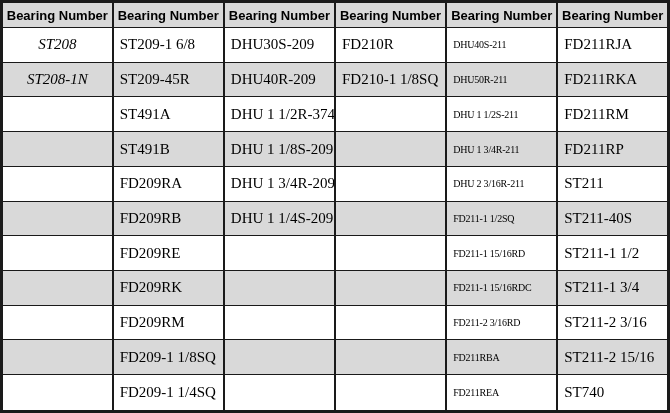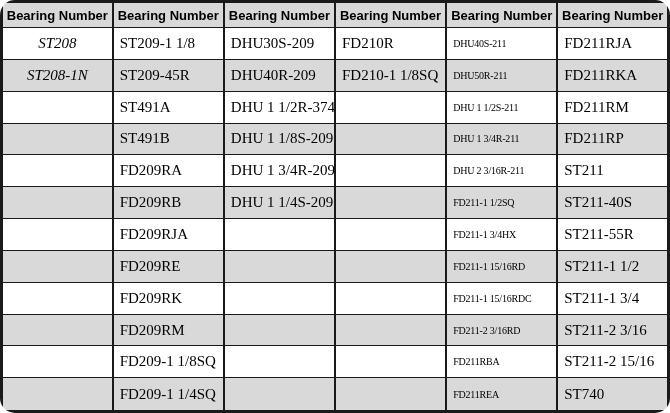--- a/index.html
+++ b/index.html
@@ -11,21 +11,20 @@
     --border: #1a1a1a;
     --shaded: #d9d9d9;
     --plain: #ffffff;
     --text: #000000;
   }
   .page {
     width: 670px;
     height: 413px;
     box-sizing: border-box;
     overflow: hidden;
-    border-radius: 15px;
   }
   table.bearing {
     border-collapse: collapse;
     table-layout: fixed;
     width: 670px;
     height: 413px;
     border: 3px solid var(--border);
   }
   th, td {
     border: 2px solid var(--border);
@@ -74,21 +73,21 @@
           <th>Bearing Number</th>
           <th>Bearing Number</th>
           <th>Bearing Number</th>
           <th>Bearing Number</th>
           <th>Bearing Number</th>
         </tr>
     </thead>
     <tbody id="body-rows">
         <tr>
           <td class="c0">ST208</td>
-          <td class="c1">ST209-1 1/8</td>
+          <td class="c1">ST209-1 6/8</td>
           <td class="c2">DHU30S-209</td>
           <td class="c3">FD210R</td>
           <td class="c4">DHU40S-211</td>
           <td class="c5">FD211RJA</td>
         </tr>
         <tr>
           <td class="c0">ST208-1N</td>
           <td class="c1">ST209-45R</td>
           <td class="c2">DHU40R-209</td>
           <td class="c3">FD210-1 1/8SQ</td>
@@ -122,28 +121,20 @@
         <tr>
           <td class="c0"></td>
           <td class="c1">FD209RB</td>
           <td class="c2">DHU 1 1/4S-209</td>
           <td class="c3"></td>
           <td class="c4">FD211-1 1/2SQ</td>
           <td class="c5">ST211-40S</td>
         </tr>
         <tr>
           <td class="c0"></td>
-          <td class="c1">FD209RJA</td>
-          <td class="c2"></td>
-          <td class="c3"></td>
-          <td class="c4">FD211-1 3/4HX</td>
-          <td class="c5">ST211-55R</td>
-        </tr>
-        <tr>
-          <td class="c0"></td>
           <td class="c1">FD209RE</td>
           <td class="c2"></td>
           <td class="c3"></td>
           <td class="c4">FD211-1 15/16RD</td>
           <td class="c5">ST211-1 1/2</td>
         </tr>
         <tr>
           <td class="c0"></td>
           <td class="c1">FD209RK</td>
           <td class="c2"></td>

